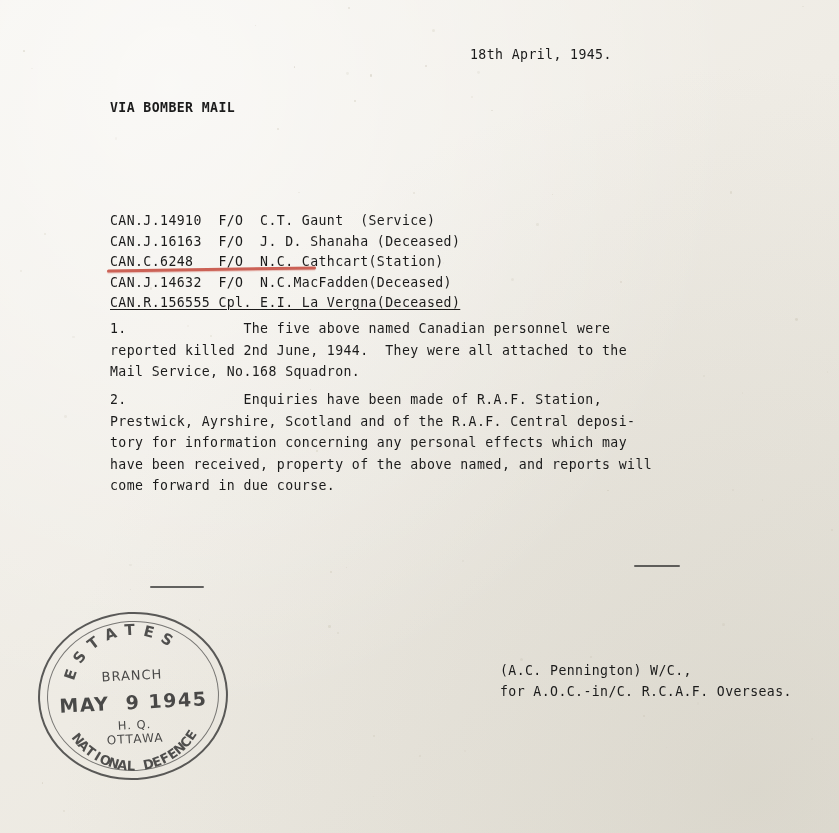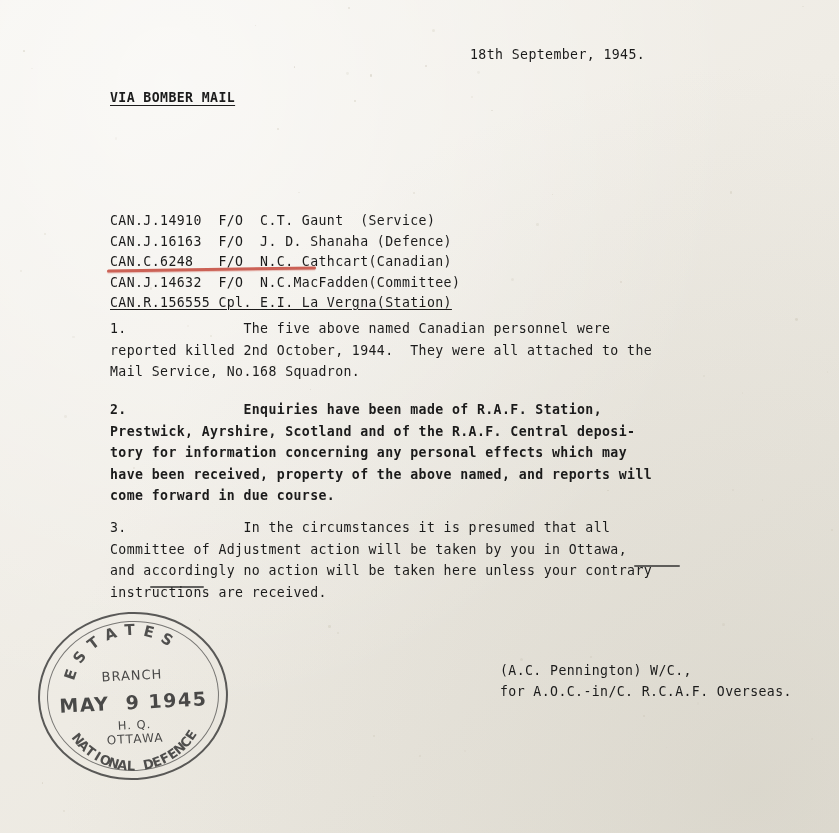--- a/index.html
+++ b/index.html
@@ -42,22 +42,21 @@
     letter-spacing: 0.4px;
     line-height: 20px;
     color: #1b1b1b;
   }
   .date {
     left: 470px;
     top: 45px;
   }
   .viabomber {
     left: 110px;
-    top: 88px;
-    text-decoration: underline;
+    top: 98px;
     text-underline-offset: 3px;
     font-weight: bold;
   }
   .addr {
     left: 143px;
     top: 133px;
     line-height: 21px;
   }
   .namelist {
     left: 110px;
@@ -66,21 +65,21 @@
   }
   .namelist .last {
     text-decoration: underline;
     text-underline-offset: 2px;
   }
   .para {
     left: 110px;
     line-height: 21.5px;
   }
   .p1 { top: 318px; }
-  .p2 { top: 399px; font-weight: bold; }
+  .p2 { top: 389px; }
   .p3 { top: 517px; }
   .sig {
     left: 500px;
     top: 660px;
     line-height: 21px;
   }
   
   .redline {
     position: absolute;
     left: 107px;
@@ -244,45 +243,41 @@
     <div class="speck" style="width: 2.76577px; height: 2.76577px; left: 345.746px; top: 71.7377px; opacity: 0.23;"></div>
     <div class="speck" style="width: 1.29484px; height: 1.29484px; left: 607.387px; top: 490.052px; opacity: 0.54;"></div>
     <div class="speck" style="width: 1.60745px; height: 1.60745px; left: 295.883px; top: 267.333px; opacity: 0.21;"></div>
     <div class="speck" style="width: 3.02459px; height: 3.02459px; left: 519.545px; top: 658.223px; opacity: 0.43;"></div>
     <div class="speck" style="width: 1.60798px; height: 1.60798px; left: 491.161px; top: 109.845px; opacity: 0.43;"></div>
     <div class="speck" style="width: 3.11565px; height: 3.11565px; left: 511.115px; top: 277.917px; opacity: 0.28;"></div>
   </div>
 
 <div class="doc">
 
-  <div class="txt date">18th September, 1945.</div>
+  <div class="txt date">18th April, 1945.</div>
 
   <div class="txt viabomber">VIA BOMBER MAIL</div>
 
 
   <div class="txt namelist"><span>CAN.J.14910  F/O  C.T. Gaunt  (Service)</span>
-<span>CAN.J.16163  F/O  J. D. Shanaha (Defence)</span>
-<span>CAN.C.6248   F/O  N.C. Cathcart(Canadian)</span>
-<span>CAN.J.14632  F/O  N.C.MacFadden(Committee)</span>
-<span class="last">CAN.R.156555 Cpl. E.I. La Vergna(Station)</span></div>
+<span>CAN.J.16163  F/O  J. D. Shanaha (Deceased)</span>
+<span>CAN.C.6248   F/O  N.C. Cathcart(Station)</span>
+<span>CAN.J.14632  F/O  N.C.MacFadden(Deceased)</span>
+<span class="last">CAN.R.156555 Cpl. E.I. La Vergna(Deceased)</span></div>
 
   <div class="redline"></div>
 
   <div class="txt para p1">1.              The five above named Canadian personnel were
-reported killed 2nd October, 1944.  They were all attached to the
+reported killed 2nd June, 1944.  They were all attached to the
 Mail Service, No.168 Squadron.</div>
   <div class="txt para p2">2.              Enquiries have been made of R.A.F. Station,
 Prestwick, Ayrshire, Scotland and of the R.A.F. Central deposi-
 tory for information concerning any personal effects which may
 have been received, property of the above named, and reports will
 come forward in due course.</div>
-  <div class="txt para p3">3.              In the circumstances it is presumed that all
-Committee of Adjustment action will be taken by you in Ottawa,
-and accordingly no action will be taken here unless your contrary
-instructions are received.</div>
 
   <div class="smudge" style="left:634px; top:565px; width:46px;"></div>
   <div class="smudge" style="left:150px; top:586px; width:54px;"></div>
 
   <div class="txt sig">(A.C. Pennington) W/C.,
 for A.O.C.-in/C. R.C.A.F. Overseas.</div>
 
 </div>
 
 <div class="stamp">

